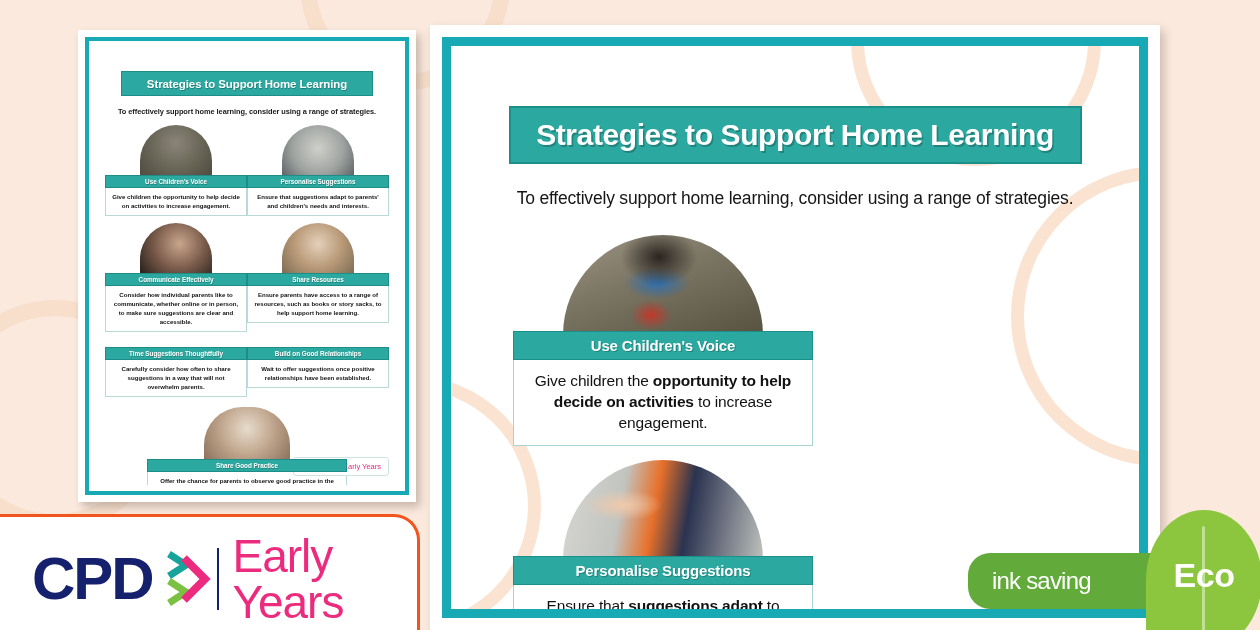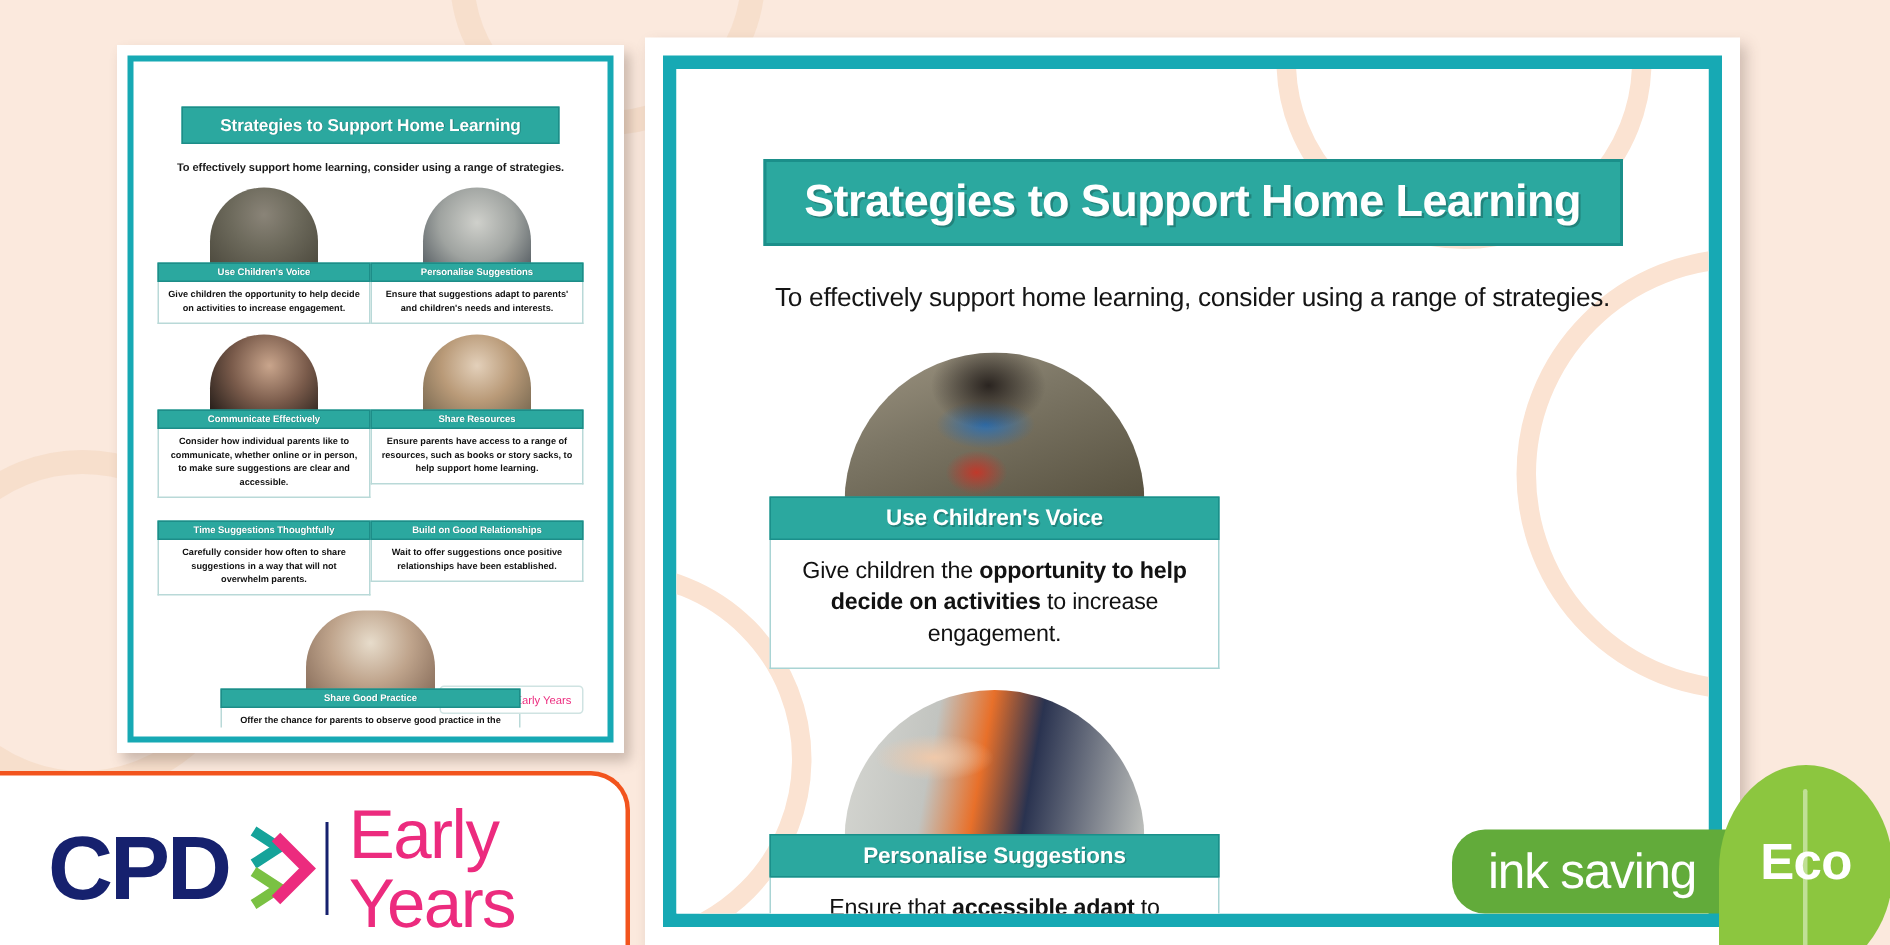--- a/index.html
+++ b/index.html
@@ -135,21 +135,21 @@
   .vline { width:3px; height:62px; background:#16216e; }
   .ey-text { font-size:46px; color:#ec2b7e; letter-spacing:-1px; line-height:1; }
 
   
   #eco-badge { position:absolute; left:968px; top:530px; z-index:20; }
   #eco-bar {
     position:absolute; left:0; top:23px; width:250px; height:56px;
     background:#62ab3a; border-radius:22px;
     display:flex; align-items:center; padding-left:24px;
   }
-  #eco-bar span { color:#ffffff; font-size:33px; letter-spacing:-.8px;text-align:center; }
+  #eco-bar span { color:#ffffff; font-size:24px; letter-spacing:-.8px;text-align:center; }
   #eco-leaf {
     position:absolute; left:178px; top:-20px; width:116px; height:140px;
     background:#8cc63f; border-radius:50% 50% 50% 6%;
     transform: rotate(0deg);
   }
   #eco-leaf .vein { position:absolute; left:56px; top:16px; width:3px; height:118px;
                     background:rgba(255,255,255,.45); border-radius:2px; }
   #eco-leaf .lbl { position:absolute; left:0; right:0; top:46px; text-align:center;
                    color:#fff; font-size:34px; font-weight:bold; letter-spacing:-.5px; }
 </style>
@@ -273,21 +273,21 @@
           <div class="m-body">Give children the <b>opportunity to help decide on activities</b> to increase engagement.</div>
         </div>
 
         <div class="m-cell">
           <div class="m-photo" style="background:
                  radial-gradient(ellipse at 30% 45%, #f0c9aa 0%, rgba(240,201,170,0) 20%),
                  linear-gradient(100deg, #d6d7d2 0%, #c2c4c0 30%, #e8702a 46%, #2a3350 62%, #bfc1bd 100%);"></div>
           <div class="m-head">
               <span>Personalise Suggestions</span>
             </div>
-          <div class="m-body">Ensure that <b>accessible adapt</b> to parents’ and children’s .</div>
+          <div class="m-body">Ensure that <b>suggestions adapt</b> to parents’ and children’s .</div>
         </div>
 
       </div>
 
     </div>
   </div>
 </div>
 
 <div id="logo-panel">
   <div id="logo-inner">

